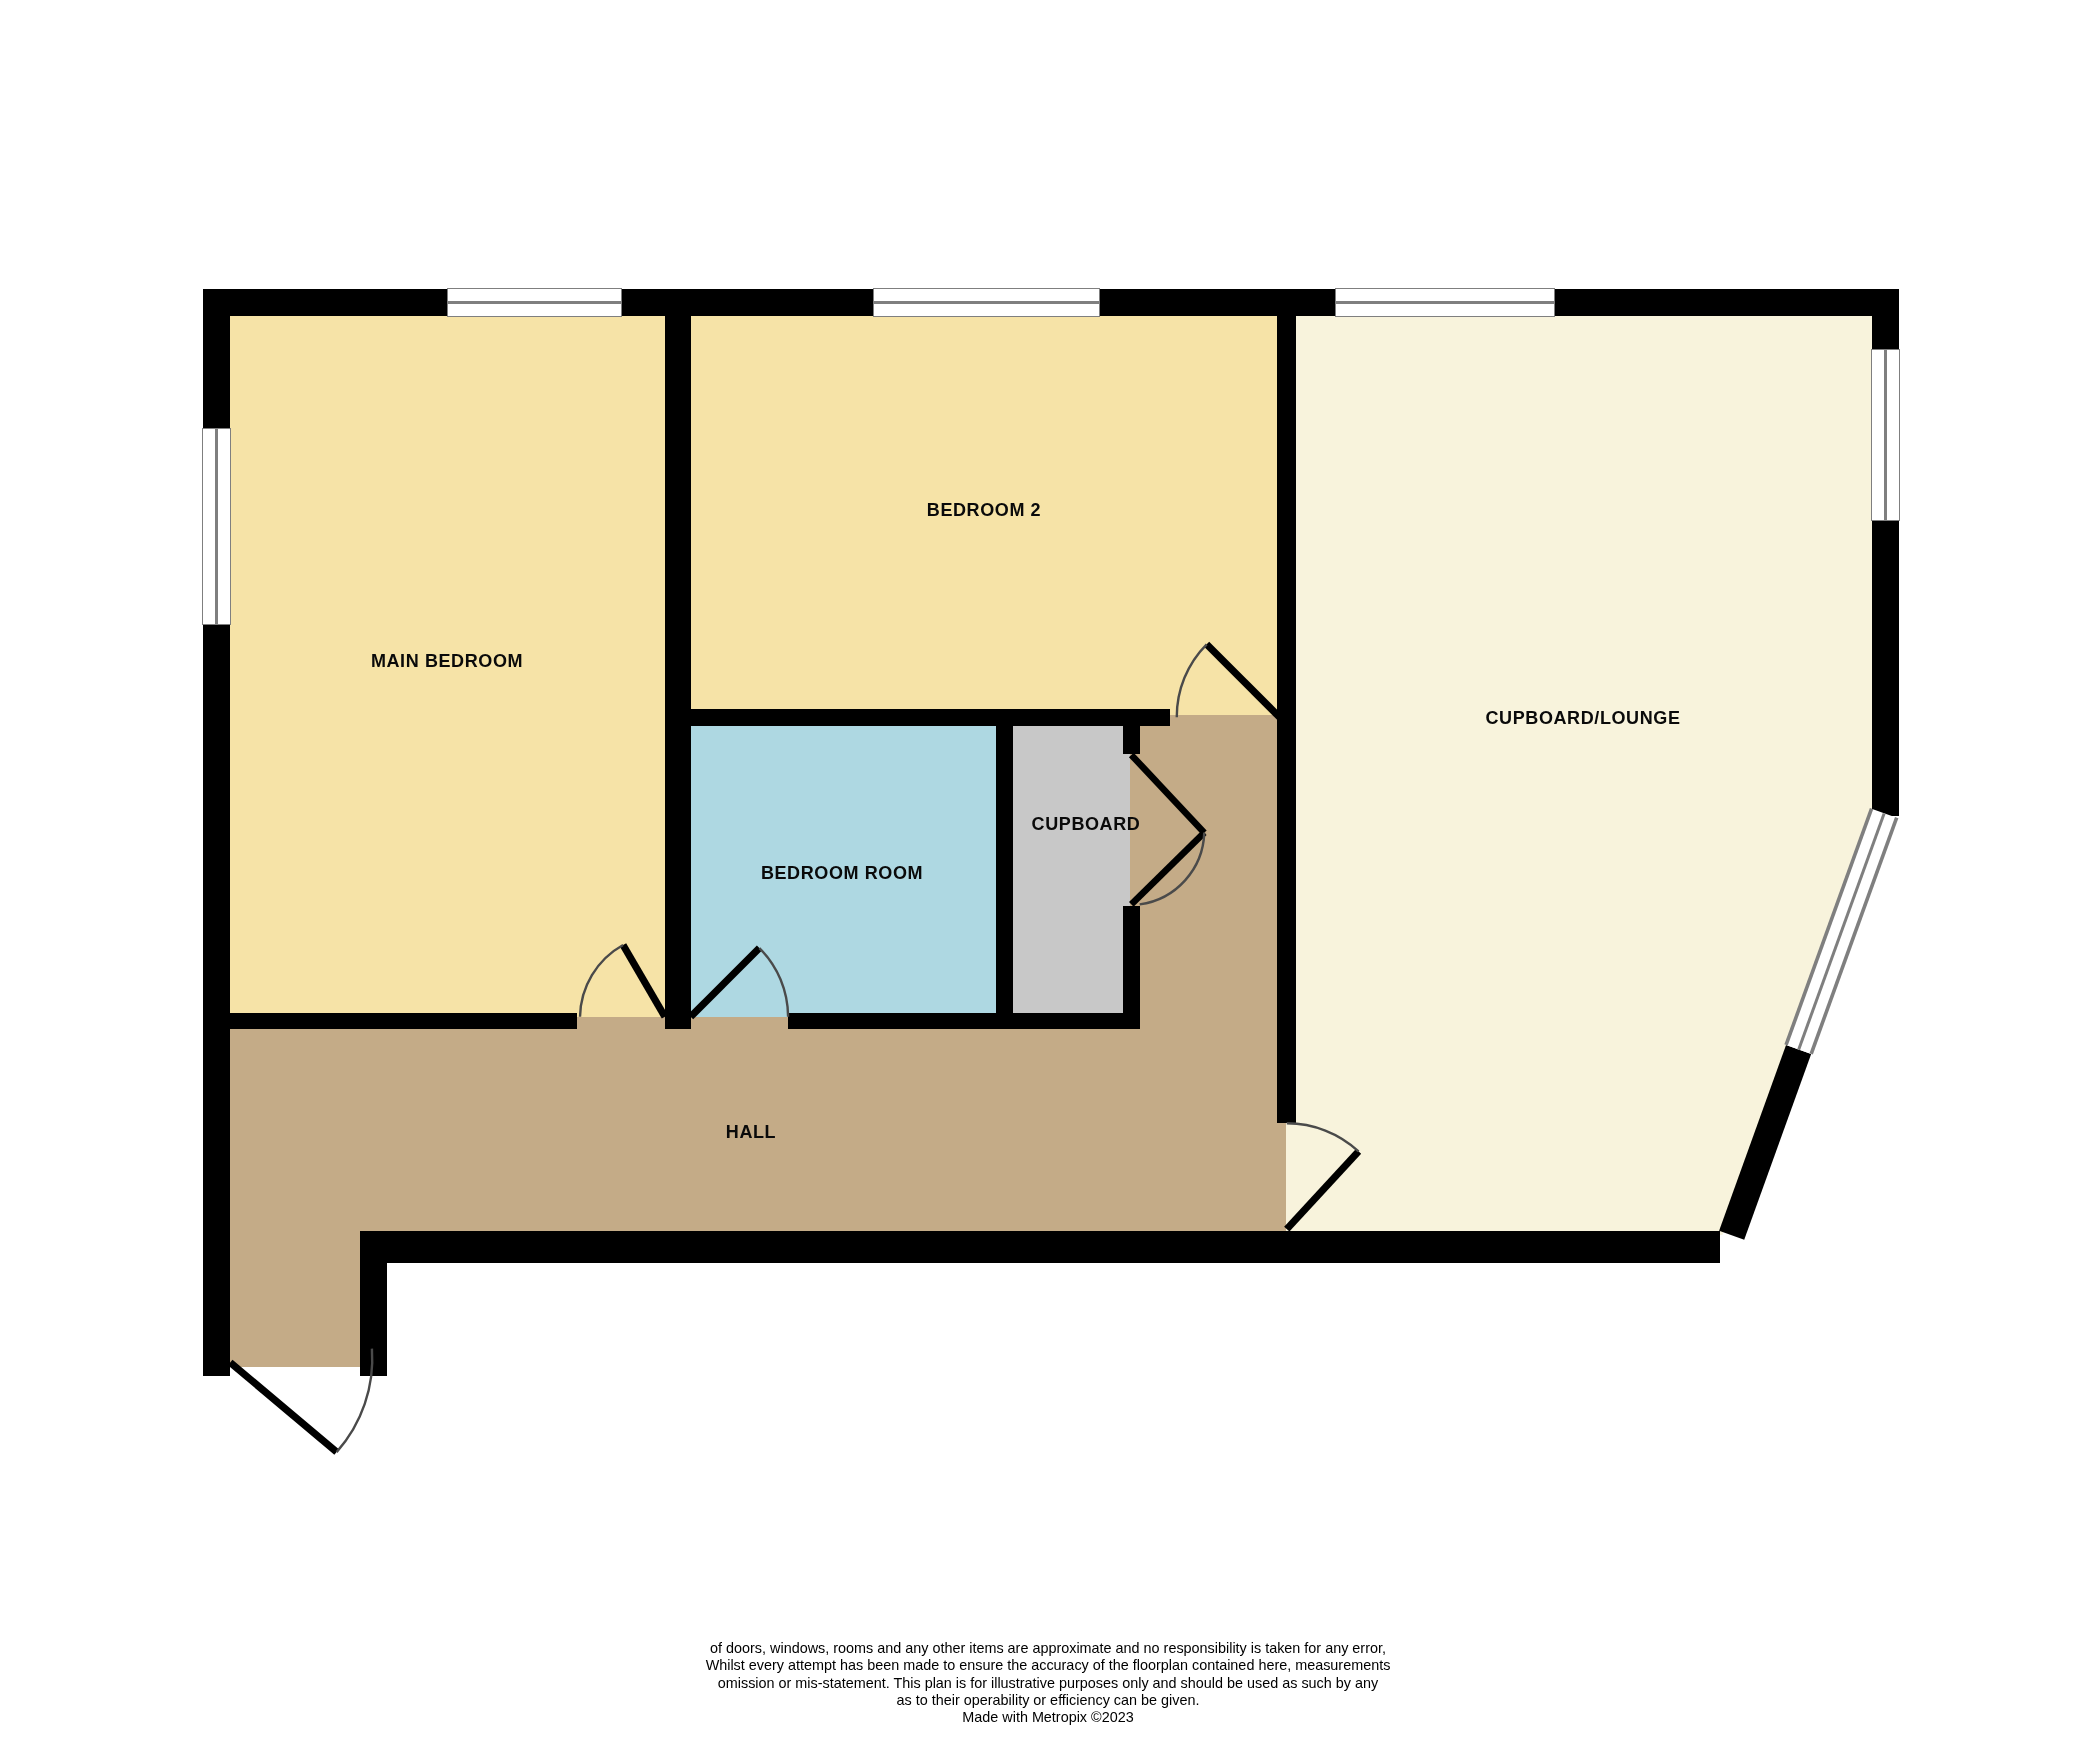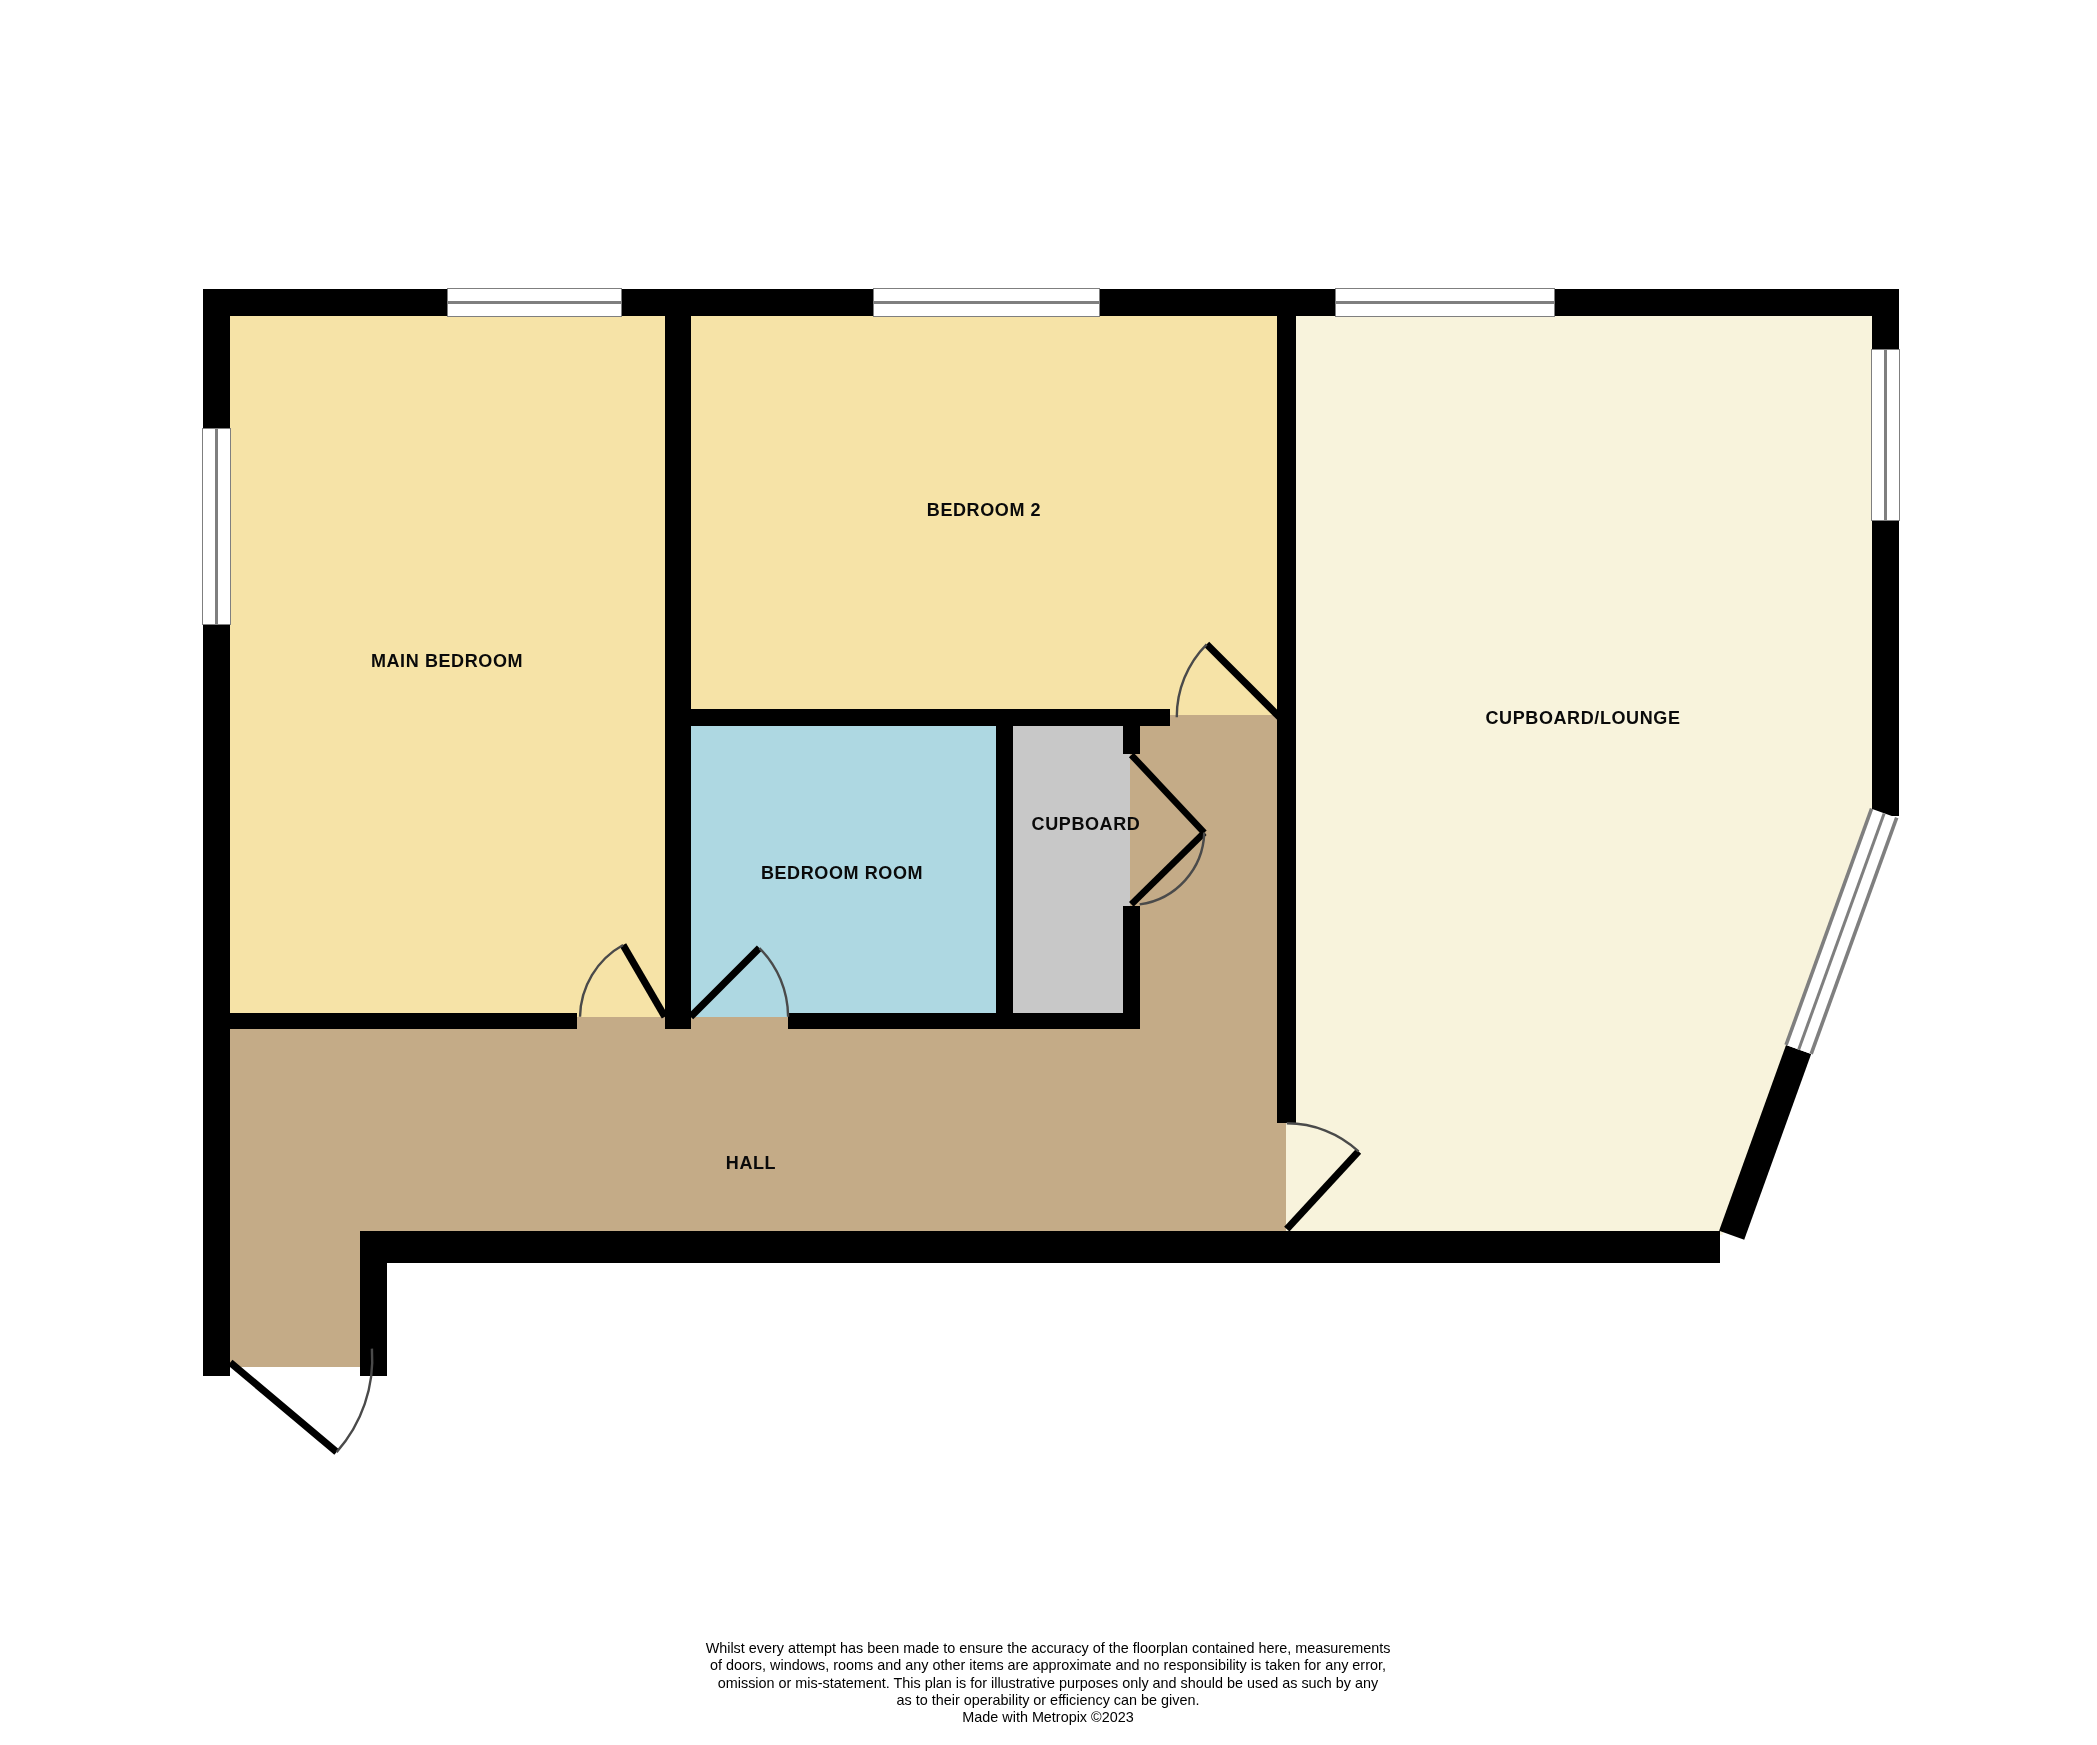--- a/index.html
+++ b/index.html
@@ -111,24 +111,24 @@
       <line x1="385" y1="2278" x2="563" y2="2428" style="stroke:var(--wall,#000);stroke-width:12;"></line>
       <path d="M 622 2255 A 235 235 0 0 1 563 2428" style="fill:none;stroke:var(--arc,#4a4a4a);stroke-width:4;"></path>
     </g>
   </svg>
 
   <div class="room-label" style="left:447px;top:661px;">MAIN BEDROOM</div>
   <div class="room-label" style="left:984px;top:510px;">BEDROOM 2</div>
   <div class="room-label" style="left:1583px;top:718px;">CUPBOARD/LOUNGE</div>
   <div class="room-label" style="left:842px;top:873px;">BEDROOM ROOM</div>
   <div class="room-label" style="left:1086px;top:824px;">CUPBOARD</div>
-  <div class="room-label" style="left:751px;top:1163px;text-align:center;">HALL</div>
+  <div class="room-label" style="left:751px;top:1132px;text-align:center;">HALL</div>
 
   <div class="footer">
+    <div>of doors, windows, rooms and any other items are approximate and no responsibility is taken for any error,</div>
     <div>Whilst every attempt has been made to ensure the accuracy of the floorplan contained here, measurements</div>
-    <div>of doors, windows, rooms and any other items are approximate and no responsibility is taken for any error,</div>
     <div>omission or mis-statement. This plan is for illustrative purposes only and should be used as such by any</div>
     <div>as to their operability or efficiency can be given.</div>
     <div>Made with Metropix ©2023</div>
   </div>
 
 </div>
 
 
 </body></html>

